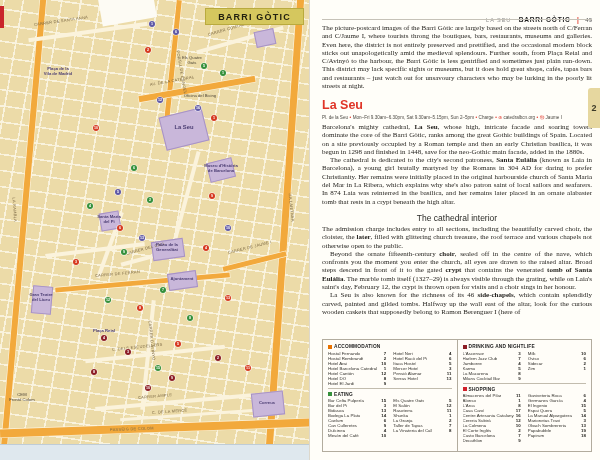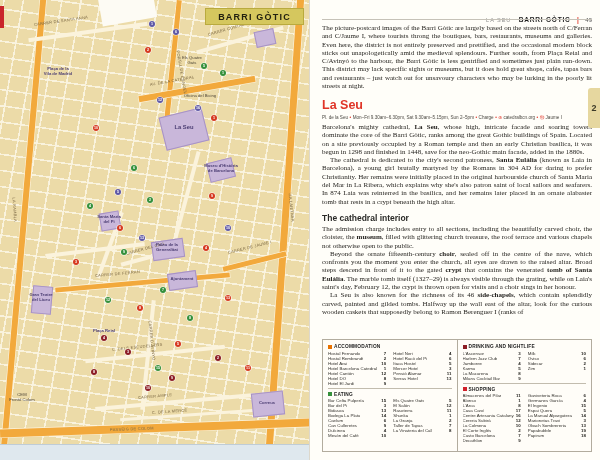--- a/index.html
+++ b/index.html
@@ -38,21 +38,21 @@
   .intro{position:absolute;left:0;top:24px;width:100%;margin:0;
          font-family:"Liberation Serif","DejaVu Serif",serif;font-size:7px;line-height:8.3px;color:#262420;text-align:justify;}
   .article-flow{position:absolute;left:0;top:96px;width:100%;}
   .sec-heading{margin:2px 0 3px 0;font-size:12.5px;font-weight:bold;color:#e03528;font-family:"Liberation Sans","DejaVu Sans",sans-serif;}
   .info-line{font-size:4.6px;color:#4c4a44;margin-bottom:3px;white-space:nowrap;overflow:hidden;}
   .info-sep{color:#e03528;font-weight:bold;margin:0 1.5px;}
   .info-ic{color:#e03528;}
   .body-p{margin:0;font-family:"Liberation Serif","DejaVu Serif",serif;font-size:7px;line-height:8.3px;color:#262420;text-align:justify;}
   .body-p .b{font-weight:bold;}
   .ind{text-indent:8px;}
-  .sub-heading{margin:7px 0 2px 0;font-size:8.5px;font-weight:bold;color:#2b2b28;}
+  .sub-heading{margin:7px 0 2px 0;font-size:8.5px;font-weight:normal;color:#2b2b28;text-align:center;}
   
   .listings{position:absolute;left:0;top:339px;width:100%;height:113px;background:#fffdf8;border:.8px solid #b2ac9e;
             display:flex;box-sizing:border-box;}
   .lhalf{flex:1;padding:3px 5px;box-sizing:border-box;}
   .lhalf.rb{border-left:.6px solid #b2ac9e;}
   .lsec-hdr{display:flex;align-items:center;font-size:4.8px;font-weight:bold;letter-spacing:.2px;color:#222;margin:1px 0 1.5px 0;}
   .lsq{width:4px;height:4px;margin-right:2px;flex:0 0 auto;}
   .lsec-div{border-top:.5px solid #c2bcae;margin:2.5px 0;}
   .lcols{display:flex;gap:7px;}
   .lsub{flex:1;min-width:0;}
@@ -193,23 +193,23 @@
 
     <div class="article-flow">
       <h1 class="sec-heading">La Seu</h1>
       <div class="info-line" id="info-line"><span>Pl. de la Seu</span><span class="info-sep">•</span><span>Mon–Fri 9.30am–6.30pm, Sat 9.30am–5.15pm, Sun 2–5pm</span><span class="info-sep">•</span><span>Charge</span><span class="info-sep">•</span><span class="info-ic">⊕ </span><span>catedralbcn.org</span><span class="info-sep">•</span><span class="info-ic">Ⓜ </span><span>Jaume I</span></div>
       <div id="paras-main">
           <p class="body-p"><span>Barcelona's mighty cathedral, </span><span class="b">La Seu</span><span>, whose high, intricate facade and soaring towers dominate the core of the Barri Gòtic, ranks among the great Gothic buildings of Spain. Located on a site previously occupied by a Roman temple and then an early Christian basilica, it was begun in 1298 and finished in 1448, save for the neo-Gothic main facade, added in the 1880s.</span></p>
           <p class="body-p ind"><span>The cathedral is dedicated to the city's second patroness, </span><span class="b">Santa Eulàlia</span><span> (known as Laia in Barcelona), a young girl brutally martyred by the Romans in 304 AD for daring to prefer Christianity. Her remains were initially placed in the original harbourside church of Santa Maria del Mar in La Ribera, which explains why she's also patron saint of local sailors and seafarers. In 874 Laia was reinterred in the basilica, and her remains later placed in an ornate alabaster tomb that rests in a crypt beneath the high altar.</span></p>
         </div>
       <h2 class="sub-heading">The cathedral interior</h2>
       <div id="paras-interior">
-          <p class="body-p"><span>The admission charge includes entry to all sections, including the beautifully carved choir, the cloister, the </span><span class="b">museum</span><span>, filled with glittering church treasure, the roof terrace and various chapels not otherwise open to the public.</span></p>
+          <p class="body-p"><span>The admission charge includes entry to all sections, including the beautifully carved choir, the cloister, the </span><span class="b">later</span><span>, filled with glittering church treasure, the roof terrace and various chapels not otherwise open to the public.</span></p>
           <p class="body-p ind"><span>Beyond the ornate fifteenth-century </span><span class="b">choir</span><span>, sealed off in the centre of the nave, which confronts you the moment you enter the church, all eyes are drawn to the raised altar. Broad steps descend in front of it to the gated </span><span class="b">crypt</span><span> that contains the venerated </span><span class="b">tomb of Santa Eulàlia</span><span>. The marble tomb itself (1327–29) is always visible through the grating, while on Laia's saint's day, February 12, the crypt is thrown open for visits and a choir sings in her honour.</span></p>
-          <p class="body-p ind"><span>La Seu is also known for the richness of its 46 </span><span class="b">side-chapels</span><span>, which contain splendidly carved, painted and gilded tombs. Halfway up the wall east of the altar, look for the curious wooden caskets that supposedly belong to Ramon Berenguer I (ranks of</span></p>
+          <p class="body-p ind"><span>La Seu is also known for the richness of its 46 </span><span class="b">side-chapels</span><span>, which contain splendidly carved, painted and gilded tombs. Halfway up the wall east of the altar, look for the curious wooden caskets that supposedly belong to Ramon Berenguer I (here of</span></p>
         </div>
     </div>
 
     <div class="listings">
       <div class="lhalf" id="listings-left">
           <div class="lsec-hdr">
             <span class="lsq" style="background: rgb(232, 114, 0);"></span>
             <span>ACCOMMODATION</span>
           </div>
           <div class="lcols">

